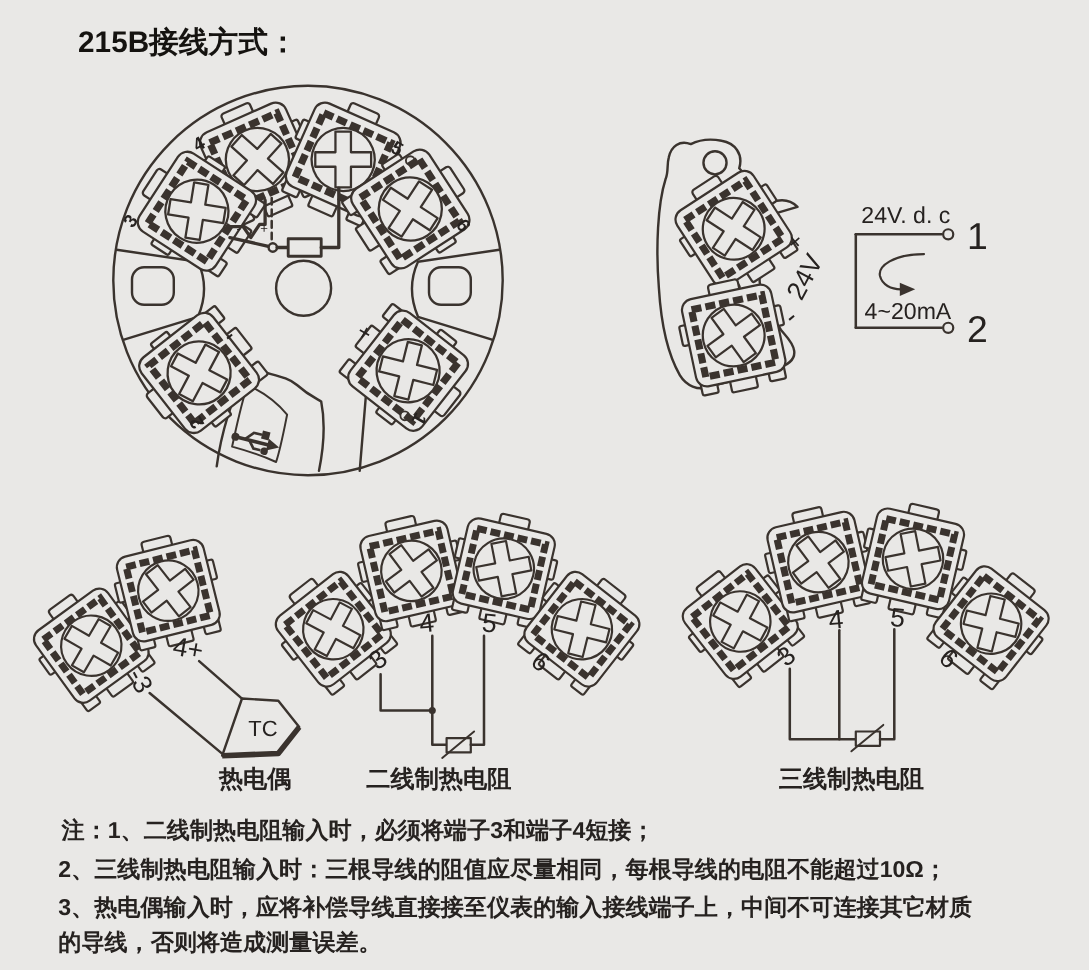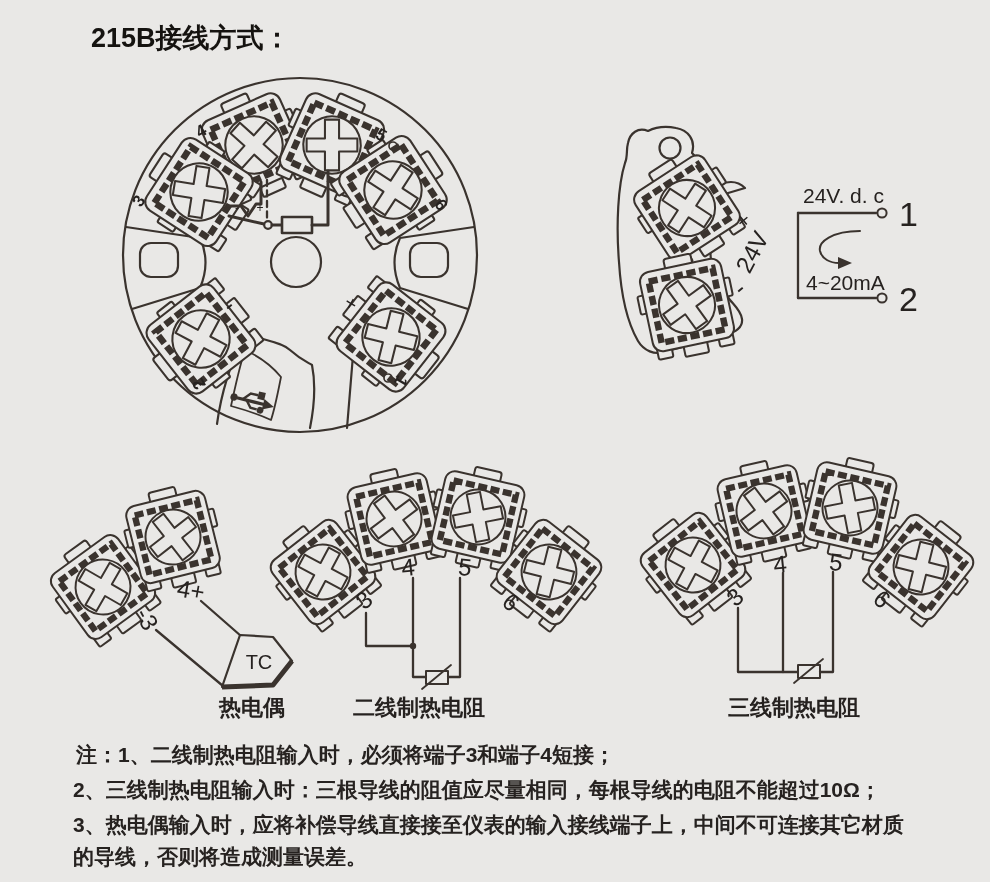--- a/index.html
+++ b/index.html
@@ -2,21 +2,21 @@
 <html><head>
 <meta charset="utf-8">
 <style>
   html,body { margin:0; padding:0; }
   body {
     width:990px; height:882px;
     background:#e9e8e6;
     font-family:"Liberation Sans", sans-serif;
     overflow:hidden;
   }
-  .stage { position:relative; width:880px; height:882px;padding-left:20px; }
+  .stage { position:relative; width:880px; height:882px; }
   svg text { user-select:none; }
   .ln  { stroke:#3a332e; fill:none; stroke-width:2.2; stroke-linecap:round; stroke-linejoin:round; }
   .fb  { fill:#e9e8e6; }
   .fd  { fill:#3a332e; stroke:none; }
   .wire{ stroke:#3a332e; fill:none; stroke-width:2.3; stroke-linecap:round; stroke-linejoin:round; }
   .wireb{ stroke:#3a332e; fill:none; stroke-width:3; stroke-linecap:round; stroke-linejoin:round; }
   .tx  { fill:#262220; font-family:"Liberation Sans", sans-serif; }
   .num { font-size:24px; }
   .numh{ font-size:17px; font-weight:600; }
   .cap { font-size:22px; font-weight:700; }

